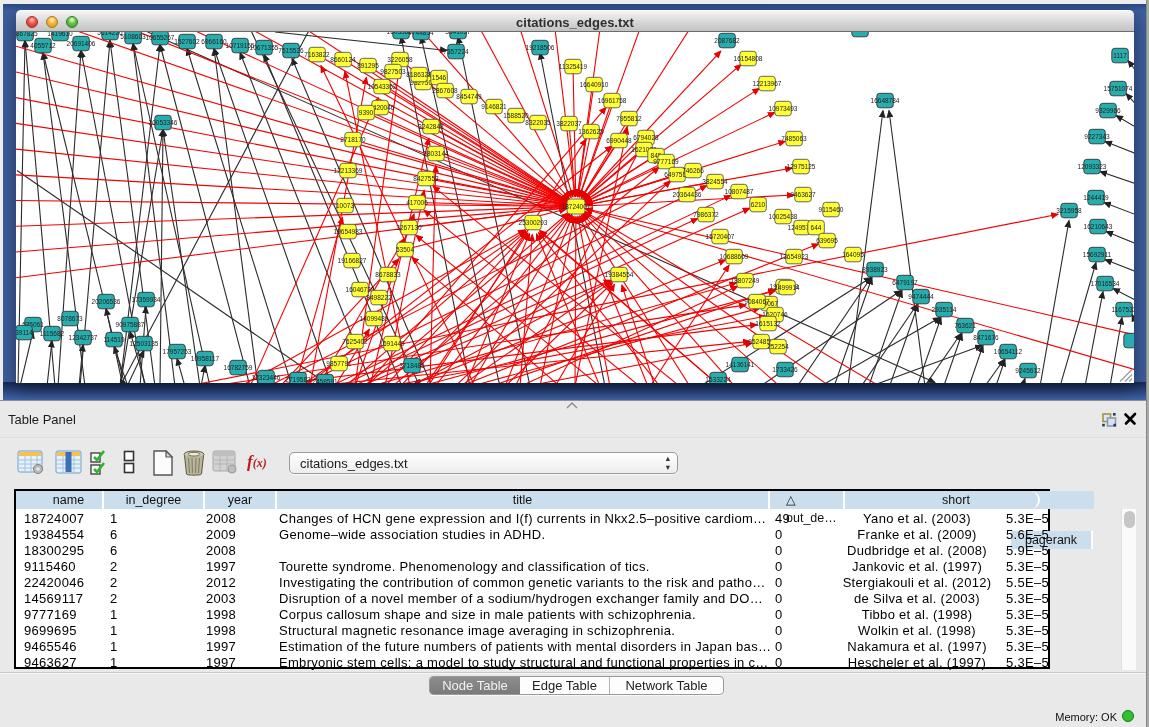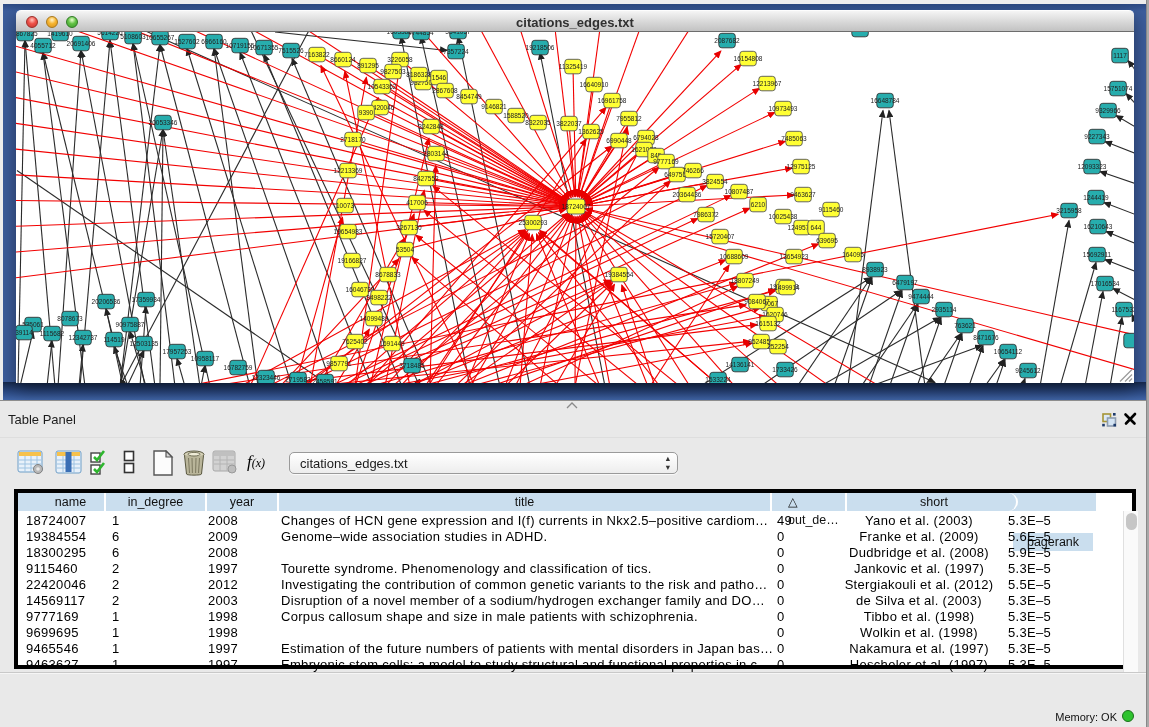--- a/index.html
+++ b/index.html
@@ -16,21 +16,21 @@
 #panel{position:absolute;left:0;top:400px;width:1149px;height:327px;background:#e9e9e9;border-top:1px solid #8e8e8e;}
 #phead{position:absolute;left:0;top:0;width:100%;height:37px;border-bottom:1px solid #dedede;}
 #ptitle{position:absolute;left:8px;top:11px;font-size:13px;color:#1c1c1c;text-align:center;}
 #pfloat{position:absolute;left:1102px;top:11px;}
 #pclose{position:absolute;left:1123px;top:10px;width:15px;height:15px;}
 #toolbar{position:absolute;left:0;top:37px;width:100%;height:48px;}
 .ticon{position:absolute;top:12px;}
 #dropdown{position:absolute;left:289px;top:14px;width:389px;height:22px;background:linear-gradient(#ffffff,#ededed);border:1px solid #9a9a9a;border-radius:5px;box-shadow:0 1px 1px rgba(255,255,255,.8);}
 #ddtext{position:absolute;left:10px;top:3px;font-size:13px;color:#1a1a1a;}
 #ddstep{position:absolute;right:7px;top:1px;font-size:8.5px;color:#333;line-height:9px;text-align:center;}
-#tablewrap{position:absolute;left:14px;top:88px;width:1122px;height:180px;background:#fff;border:4px solid #000000;}
+#tablewrap{position:absolute;left:14px;top:88px;width:1036px;height:180px;background:#fff;border:2px solid #000000;}
 #thead{position:absolute;left:0;top:0;width:1078px;height:18px;background:#cadeee;}
 .th{position:absolute;top:0;height:18px;font-size:12.5px;color:#111;text-align:center;line-height:18px;border-right:2px solid #fff;background:#cadeee;}
 #tbody{position:absolute;left:0;top:20px;width:1104px;height:160px;font-size:13px;letter-spacing:0.3px;color:#000;}
 .trow{position:relative;height:16px;line-height:16px;white-space:nowrap;}
 .trow span{position:absolute;top:0;display:block;overflow:hidden;}
 .c0{left:8px;width:90px;}
 .c1{left:94px;width:90px;}
 .c2{left:190px;width:66px;}
 .c3{left:263px;width:492px;text-overflow:ellipsis;}
 .c4{left:759px;width:66px;}
@@ -647,35 +647,35 @@
  <rect x="1" y="1" width="22" height="20" rx="2" fill="#d2d2d2" stroke="#a8a8a8"></rect>
  <rect x="2" y="2" width="20" height="4" fill="#c0c0c0"></rect>
  <g stroke="#b4b4b4" stroke-width="1">
           <line x1="2" y1="10" x2="22" y2="10"></line>
           <line x1="2" y1="14" x2="22" y2="14"></line>
           <line x1="8" y1="6" x2="8" y2="21"></line>
           <line x1="15" y1="6" x2="15" y2="21"></line>
         </g>
  <circle cx="20" cy="19" r="4" fill="#bdbdbd" stroke="#9a9a9a"></circle>
 </svg>
-<div class="ticon" style="left:247px;top:14px;font-family:'Liberation Serif',serif;font-style:italic;font-size:17px;color:#000000;font-weight:normal;">f<span style="font-size:12px;">(x)</span></div>
+<div class="ticon" style="left:247px;top:14px;font-family:'Liberation Serif',serif;font-style:italic;font-size:17px;color:#b91c1c;font-weight:bold;">f<span style="font-size:12px;">(x)</span></div>
 
     <div id="dropdown">
         <span id="ddtext">citations_edges.txt</span>
         <span id="ddstep">▴<br>▾</span>
       </div>
   </div>
   <div id="tablewrap">
     <div id="thead">
         <span class="th" style="left:0px;width:88px;text-indent:19px;">name</span>
         <span class="th" style="left:88px;width:101px;">in_degree</span>
         <span class="th" style="left:189px;width:72px;">year</span>
         <span class="th" style="left:261px;width:493px;">title</span>
         <span class="th" style="left:754px;width:75px;text-align:left;padding-left:16px;">△ out_de…</span>
-        <span class="th" style="left:834px;width:166px;border-radius:9px;">short</span>
+        <span class="th" style="left:858px;width:166px;border-radius:9px;">short</span>
         <span class="th" style="left:995px;width:82px;margin-top:40px;">pagerank</span>
       </div>
     <div id="tbody">
 <div class="trow">
           <span class="c0">18724007</span>
           <span class="c1">1</span>
           <span class="c2">2008</span>
           <span class="c3">Changes of HCN gene expression and I(f) currents in Nkx2.5–positive cardiomyocytes.</span>
           <span class="c4">49</span>
           <span class="c5">Yano et al. (2003)</span>
@@ -731,20 +731,21 @@
           <span class="c2">1998</span>
           <span class="c3">Corpus callosum shape and size in male patients with schizophrenia.</span>
           <span class="c4">0</span>
           <span class="c5">Tibbo et al. (1998)</span>
           <span class="c6">5.3E–5</span>
         </div>
 <div class="trow">
           <span class="c0">9699695</span>
           <span class="c1">1</span>
           <span class="c2">1998</span>
+          <span class="c3">Structural magnetic resonance image averaging in schizophrenia.</span>
           <span class="c4">0</span>
           <span class="c5">Wolkin et al. (1998)</span>
           <span class="c6">5.3E–5</span>
         </div>
 <div class="trow">
           <span class="c0">9465546</span>
           <span class="c1">1</span>
           <span class="c2">1997</span>
           <span class="c3">Estimation of the future numbers of patients with mental disorders in Japan based on national statistics.</span>
           <span class="c4">0</span>
@@ -759,18 +760,23 @@
           <span class="c4">0</span>
           <span class="c5">Hescheler et al. (1997)</span>
           <span class="c6">5.3E–5</span>
         </div>
     </div>
     <div id="vscroll">
         <div id="vthumb"></div>
       </div>
   </div>
   <div id="tabsep"></div>
+  <div id="tabs">
+    <div class="tab" id="tab-node">Node Table</div>
+    <div class="tab" id="tab-edge">Edge Table</div>
+    <div class="tab" id="tab-net">Network Table</div>
+  </div>
   <div id="status">
     <div id="memok">Memory: OK</div>
     <div id="memdot"></div>
   </div>
 </div>
 <div id="rightedge"></div>
 
 </body></html>

